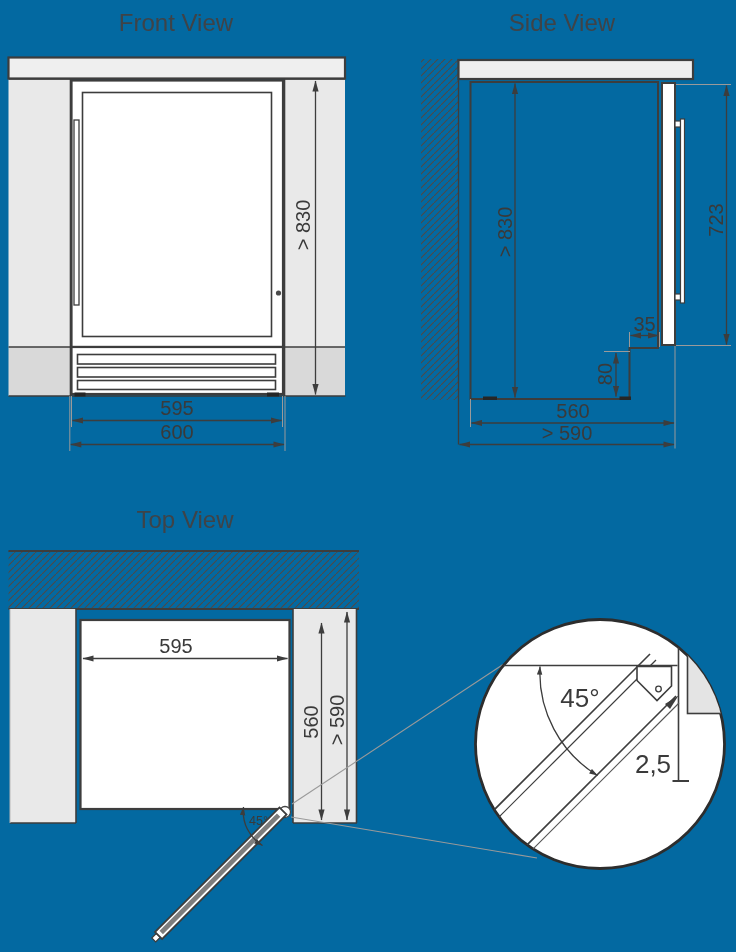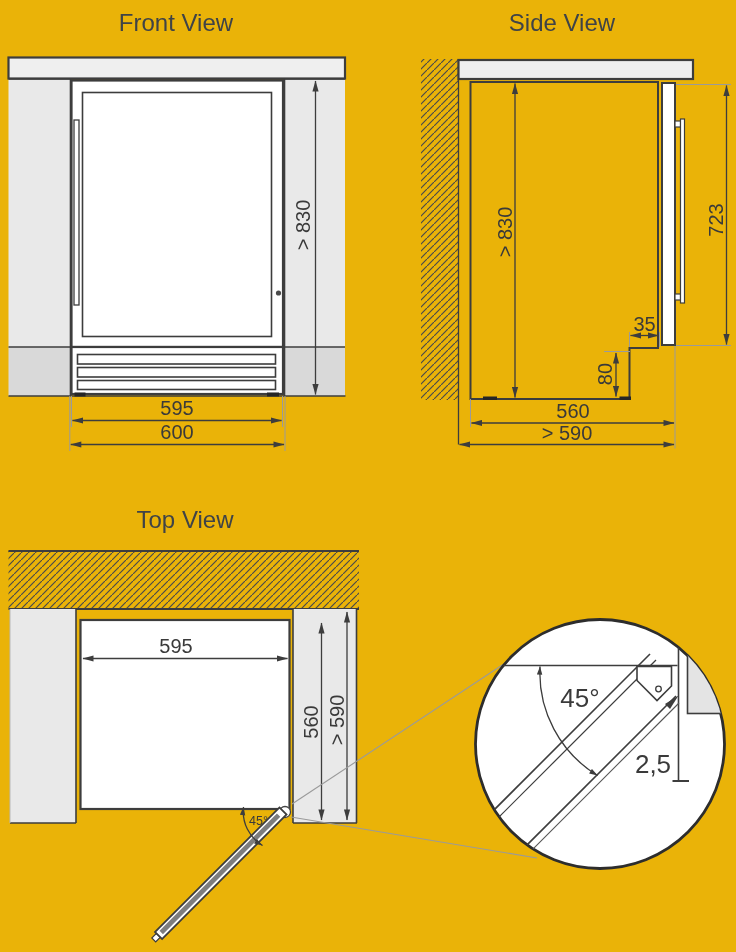--- a/index.html
+++ b/index.html
@@ -1,16 +1,16 @@
 <!DOCTYPE html>
 <html><head>
 <meta charset="utf-8">
 <style>
   html,body{margin:0;padding:0;background:#fff;}
-  .page{position:relative;width:736px;height:952px;background:#eab308;overflow:hidden;
+  .page{position:relative;width:736px;height:952px;background:#0369a1;overflow:hidden;
         font-family:"Liberation Sans",sans-serif;}
   svg{display:block;}
   text{fill:#3a3a3a;font-family:"Liberation Sans",sans-serif;}
   .title{font-size:24px;fill:#3f4347;}
   .dim-label{font-size:20px;}
   .dim-label-sm{font-size:12.5px;}
   .dim-label-lg{font-size:26px;}
   .outline{fill:#ffffff;stroke:#3d3d3d;stroke-width:2.2;}
   .outline-thin{fill:#ffffff;stroke:#3d3d3d;stroke-width:1.6;}
   .line{stroke:#3d3d3d;stroke-width:1.6;fill:none;}

